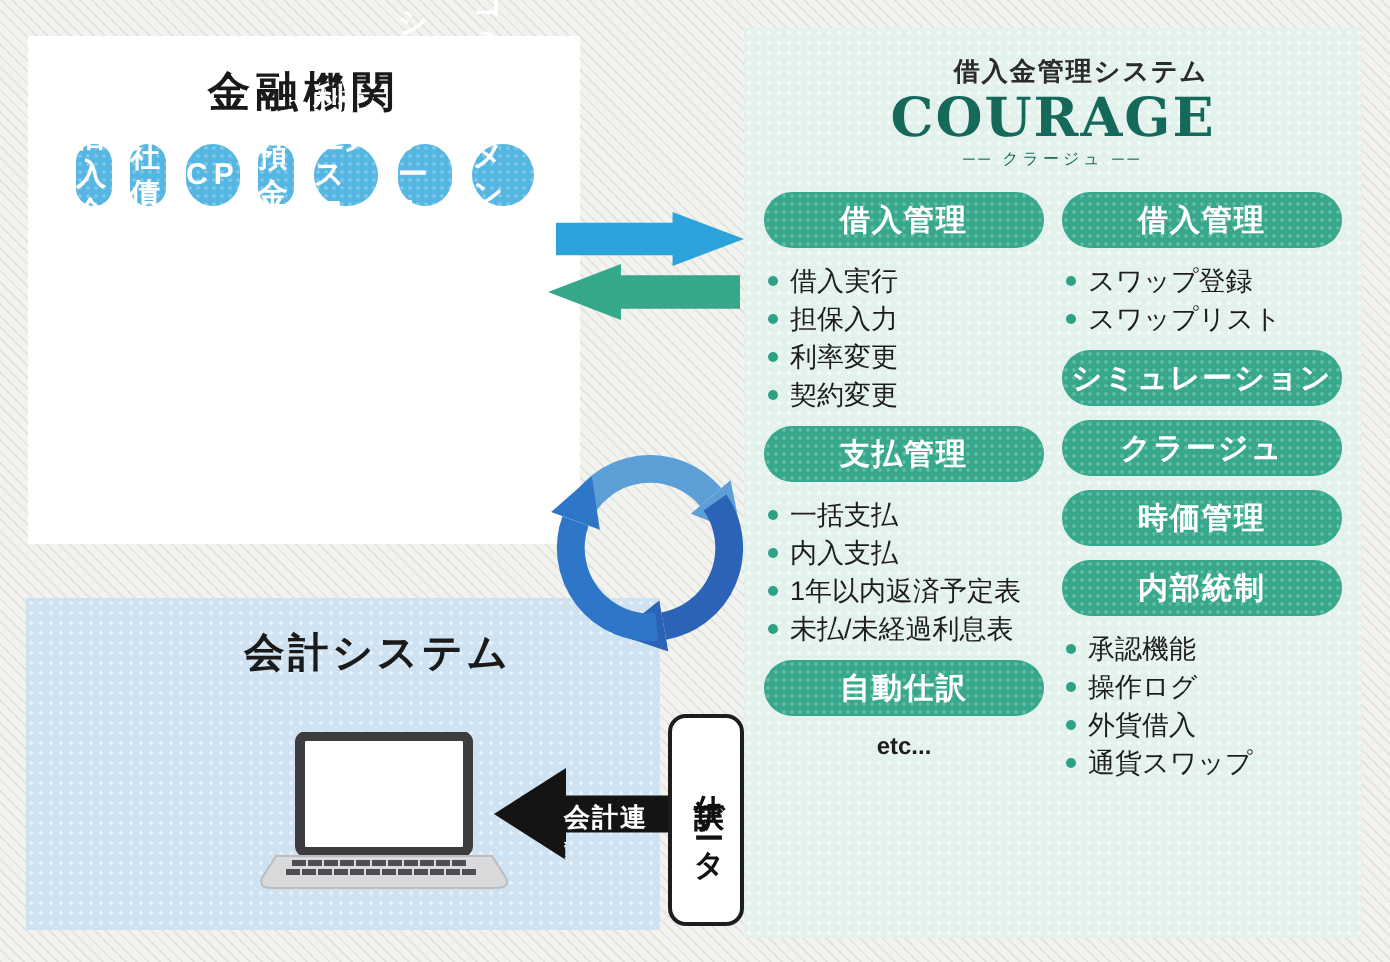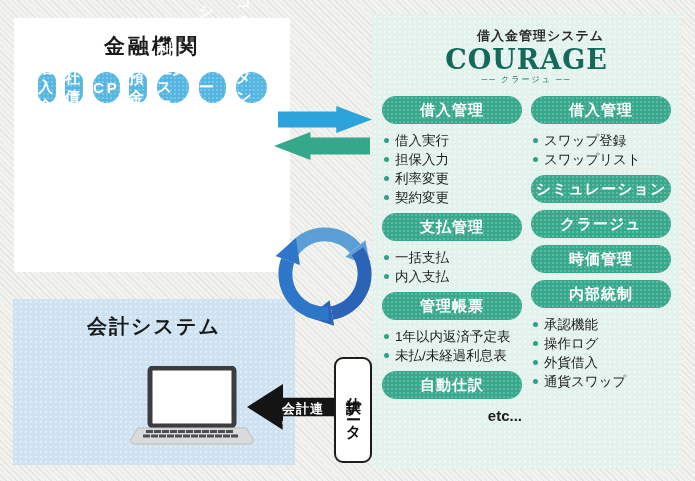--- a/index.html
+++ b/index.html
@@ -30,26 +30,26 @@
     color:#15695b;letter-spacing:1px;}
   .logo-reading{font-size:8px;color:#15695b;letter-spacing:2px;}
   .cols{position:absolute;left:10px;right:10px;top:76px;display:flex;gap:9px;}
   .col{flex:1;min-width:0;}
   .feature-pill{height:28px;border-radius:14px;margin:6px 0 7px 0;display:flex;align-items:center;justify-content:center;
     color:#fff;font-weight:bold;font-size:15px;letter-spacing:1px;
     background-color:#38a88c;
     background-image:radial-gradient(rgba(255,255,255,.20) 1px,transparent 1px);background-size:4px 4px;text-align:right;}
   .feat-item{position:relative;padding-left:13px;font-size:13.5px;line-height:19px;color:#1d1d1d;white-space:nowrap;}
   .feat-item::before{content:"";position:absolute;left:2px;top:7px;width:5px;height:5px;border-radius:50%;background:#2fa187;}
-  .etc{margin-top:8px;text-align:right;font-size:15px;color:#1d1d1d;font-weight:bold;}
+  .etc{margin-top:8px;text-align:center;font-size:12px;color:#1d1d1d;font-weight:bold;}
 
   
   .acc-box{position:absolute;left:13px;top:299px;width:282px;height:166px;z-index:1;
     background-color:#cee2f2;
-    background-image:radial-gradient(rgba(255,255,255,.5) 1px,transparent 1px);background-size:5px 5px;}
+    background-image:radial-gradient(rgba(255,255,255,.5) 1px,transparent 1px);background-size:5px 5px;padding-left:35px;}
   .acc-title{margin-top:14px;text-align:center;font-size:20px;font-weight:bold;color:#1a1a1a;letter-spacing:2px;}
   .proc-circle{position:absolute;left:27px;top:59px;width:84px;height:84px;border-radius:50%;
     background:#f5b513;display:flex;flex-direction:column;align-items:center;justify-content:center;}
   .proc-circle div{color:#fff;font-weight:bold;font-size:15px;line-height:20px;letter-spacing:1px;}
   .laptop{position:absolute;left:128px;top:366px;z-index:2;}
 
   
   .arrow-right{position:absolute;left:278px;top:106px;width:94px;height:27px;background:#2ca3da;z-index:4;
     clip-path:polygon(0 20%,62% 20%,62% 0,100% 50%,62% 100%,62% 80%,0 80%);}
   .arrow-left{position:absolute;left:274px;top:132px;width:96px;height:28px;background:#35a88c;z-index:4;
@@ -100,21 +100,20 @@
 
       <div class="col">
         <div class="feature-pill">借入管理</div>
         <div class="feat-item">借入実行</div>
         <div class="feat-item">担保入力</div>
         <div class="feat-item">利率変更</div>
         <div class="feat-item">契約変更</div>
         <div class="feature-pill">支払管理</div>
         <div class="feat-item">一括支払</div>
         <div class="feat-item">内入支払</div>
-        <div class="feature-pill">管理帳票</div>
         <div class="feat-item">1年以内返済予定表</div>
         <div class="feat-item">未払/未経過利息表</div>
         <div class="feature-pill">自動仕訳</div>
         <div class="etc">etc...</div>
       </div>
 
       <div class="col">
         <div class="feature-pill">借入管理</div>
         <div class="feat-item">スワップ登録</div>
         <div class="feat-item">スワップリスト</div>

